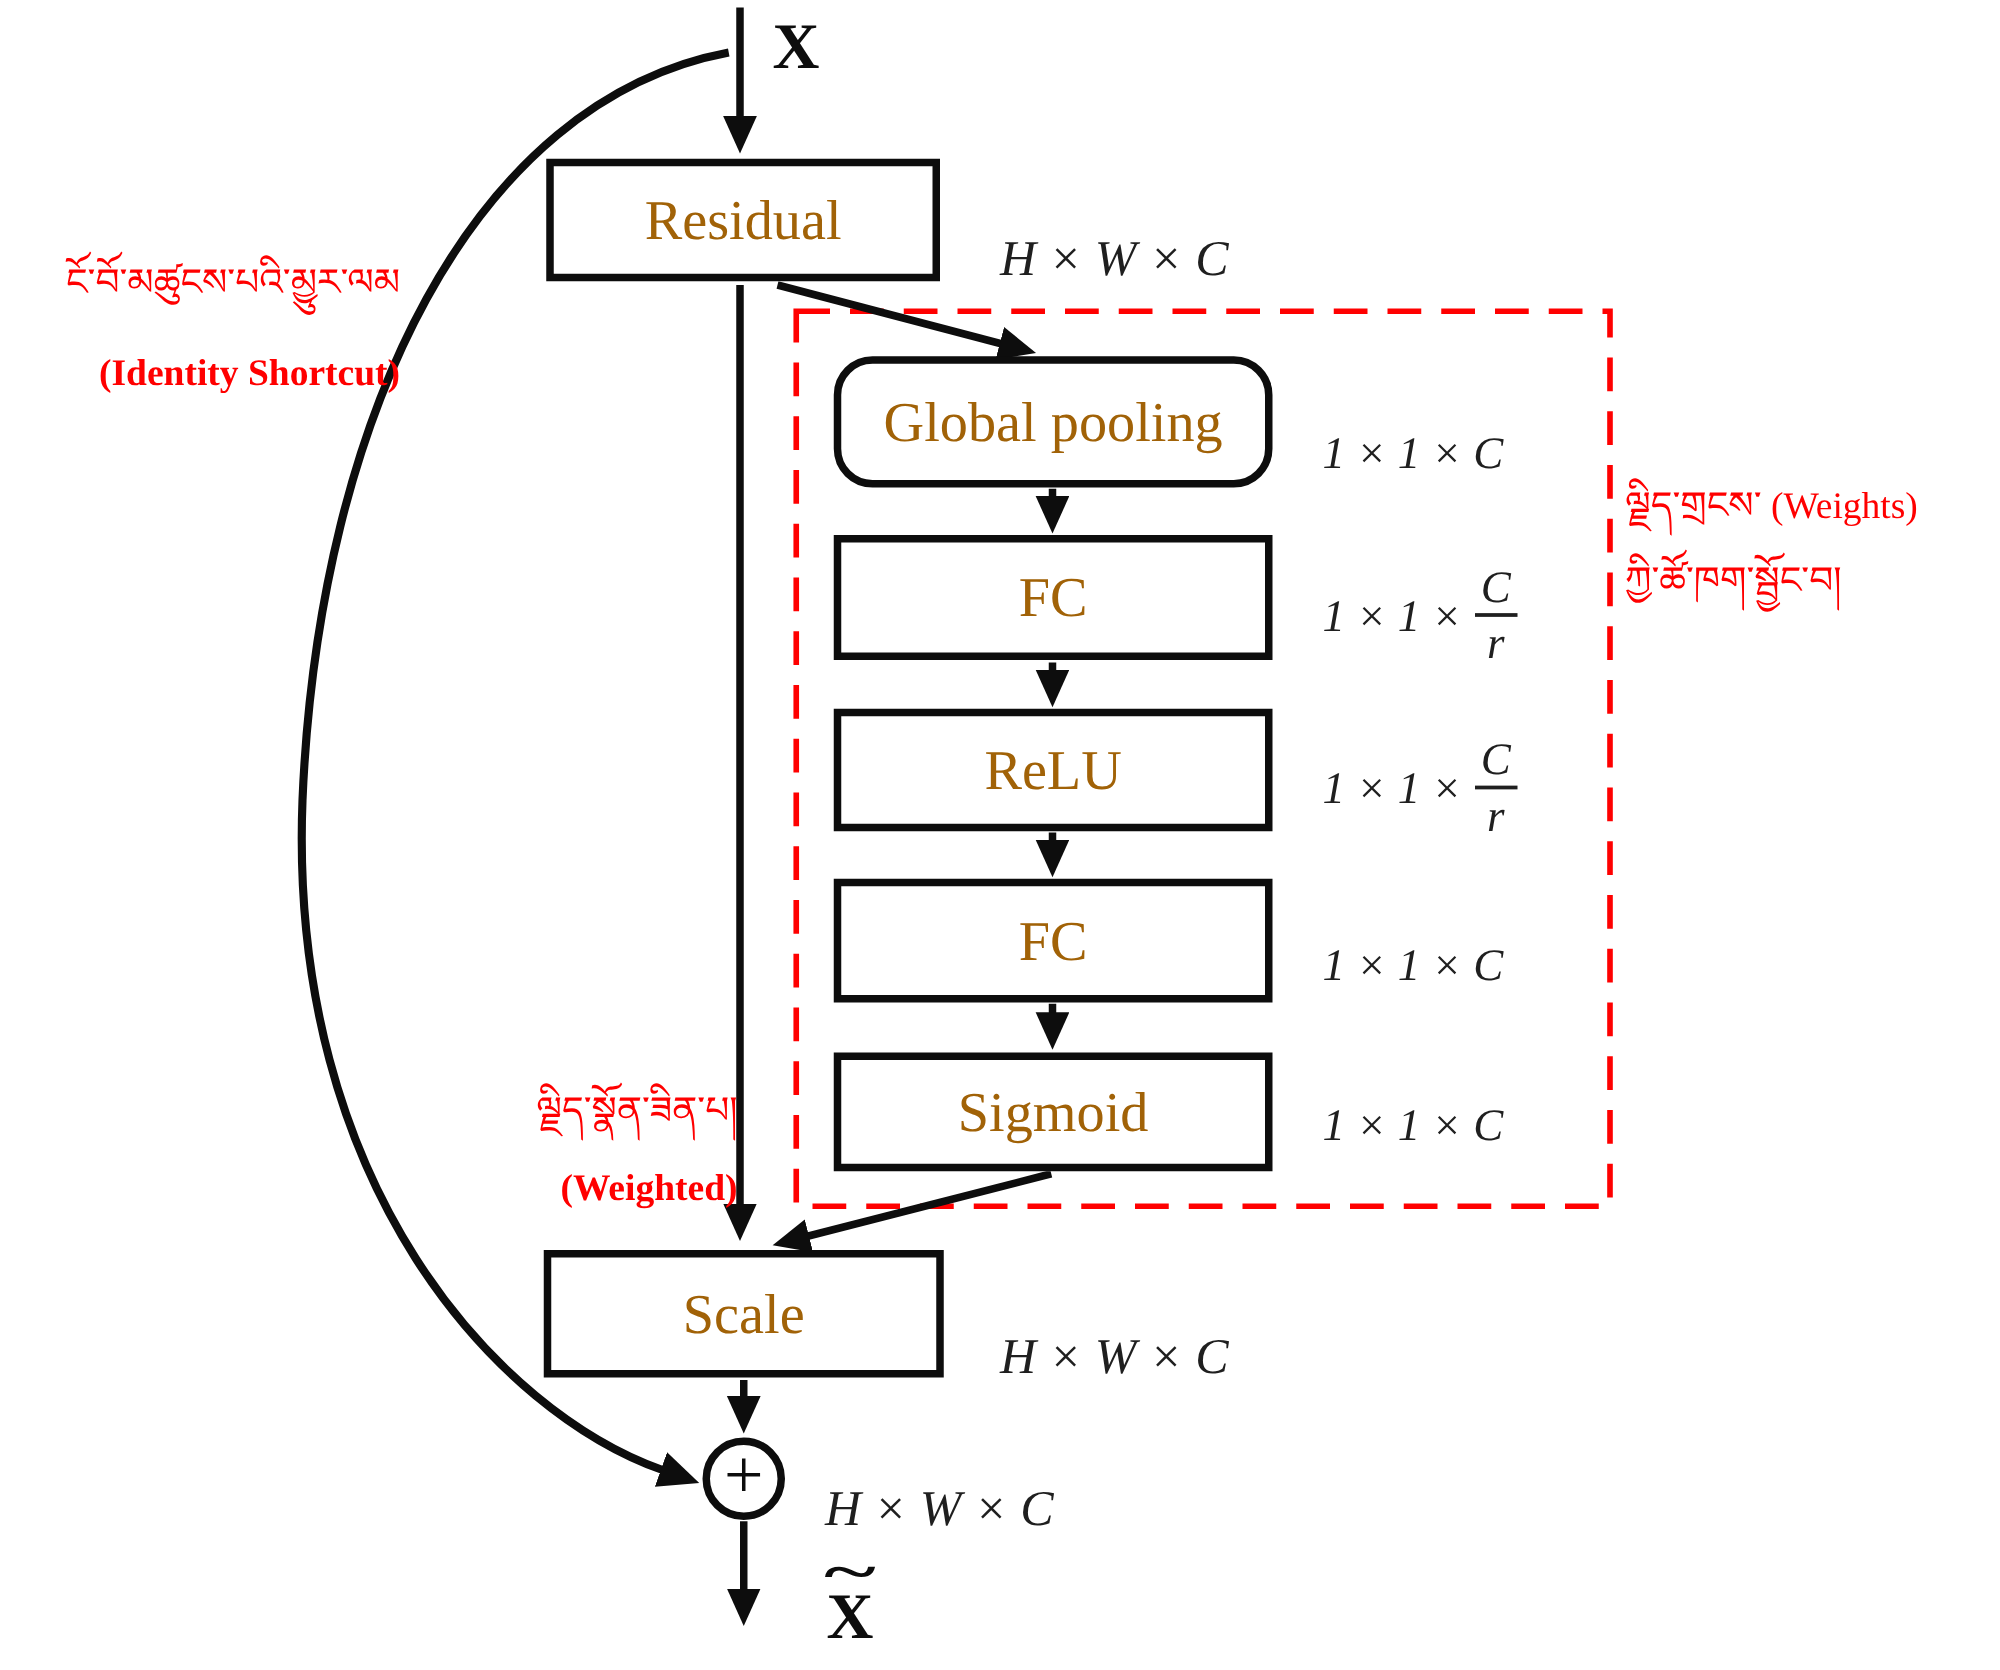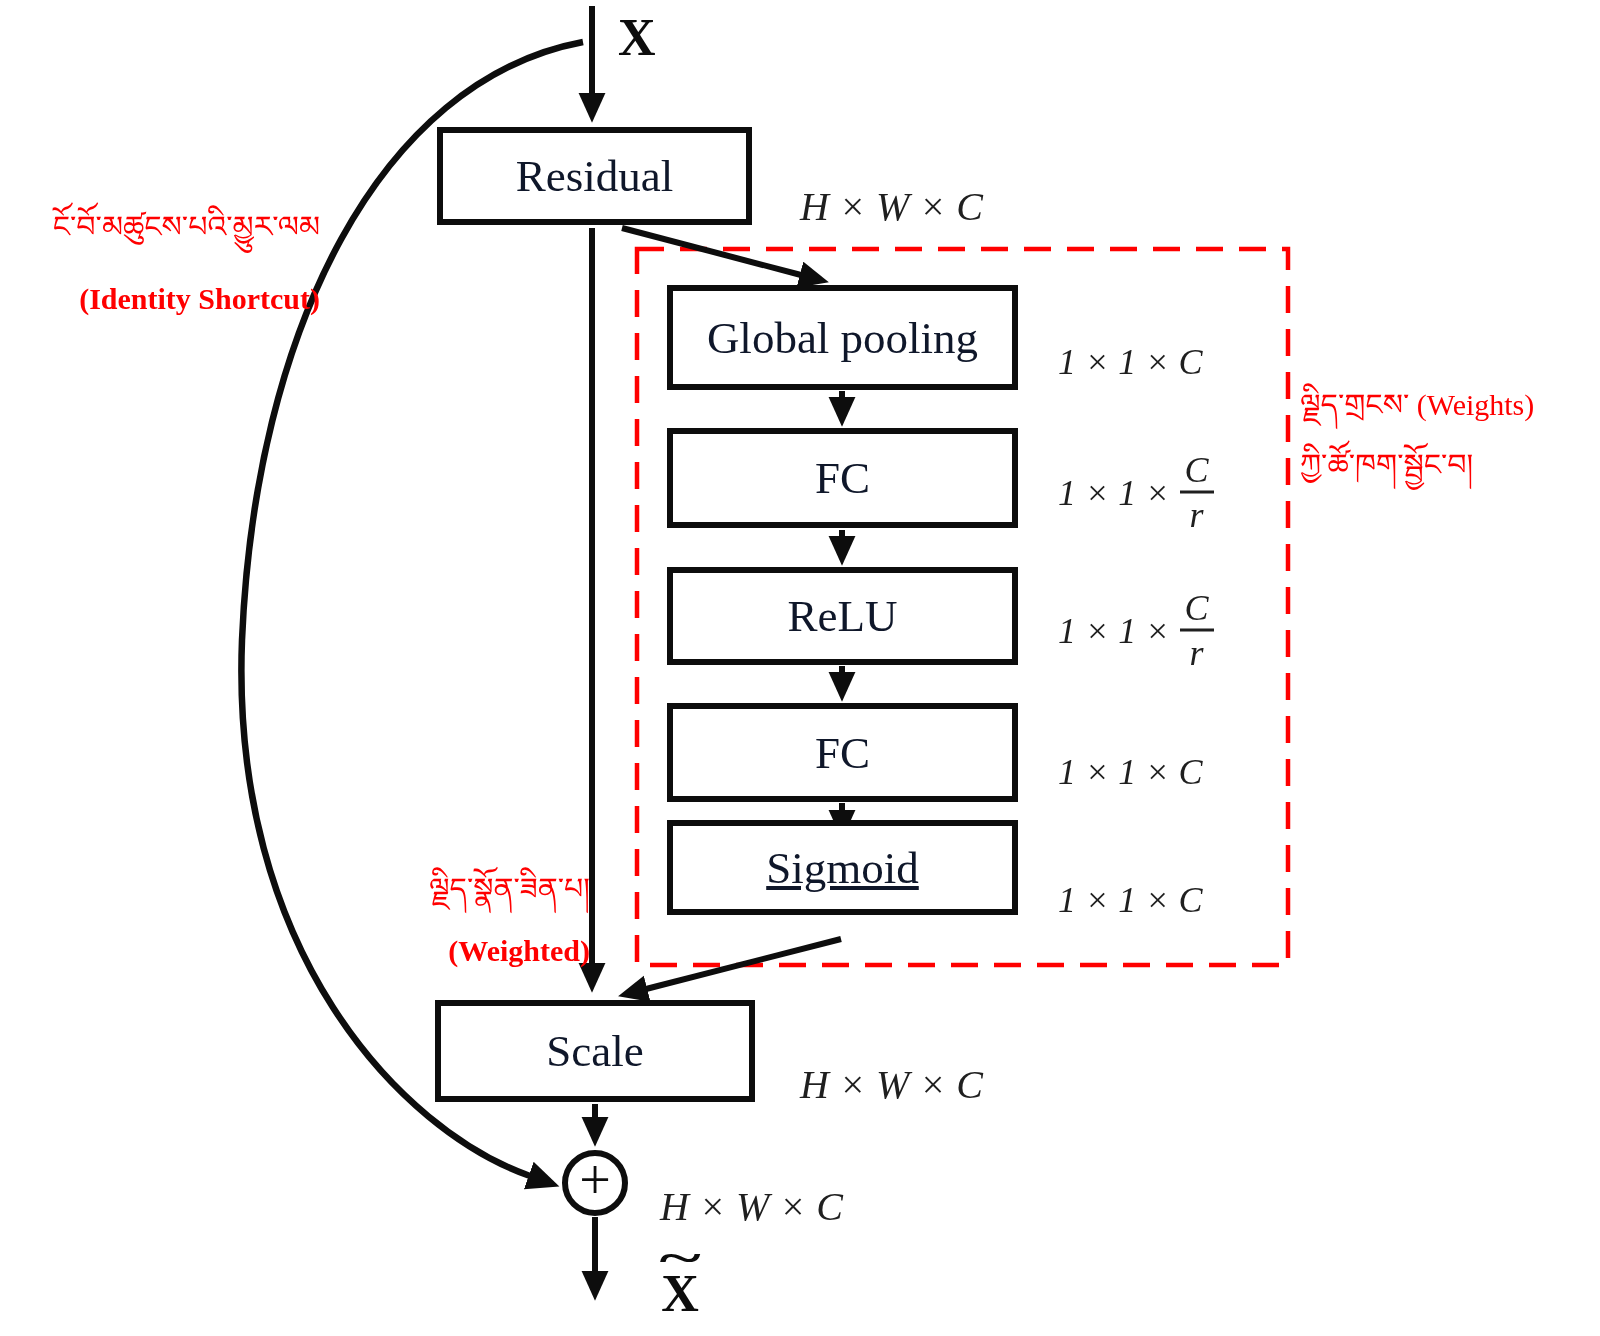--- a/index.html
+++ b/index.html
@@ -6,21 +6,21 @@
   * { box-sizing: border-box; }
   .canvas {
     position: relative; width: 1600px; height: 1336px;
     background: #ffffff; overflow: hidden;
     font-family: "Liberation Serif", serif; color: #0d0d0d;
   }
   .wires { position:absolute; left:0; top:0; width:1600px; height:1336px; }
   .node {
     position:absolute; border:6px solid #0d0d0d; background:#ffffff;
     display:flex; align-items:center; justify-content:center;
-    font-size:45px; color:#0f172a; white-space:nowrap;
+    font-size:45px; color:#a16207; white-space:nowrap;
   }
   .big-label { position:absolute; font-weight:bold; font-size:52px; color:#0d0d0d; line-height:1; }
   .dim {
     position:absolute; font-style:italic; font-size:40px; color:#1f1f1f;
     white-space:nowrap; transform: translateY(-50%); line-height:1;
     display:flex; align-items:center;text-align:center;
   }
   .dim.small { font-size:36px; }
   .frac { display:inline-flex; flex-direction:column; align-items:center; line-height:1; margin-left:10px; }
   .frac .num { border-bottom:3px solid #1f1f1f; padding:0 5px 3px; }
@@ -74,33 +74,33 @@
     <path d="M 595 1217 L 595 1272" stroke="#0d0d0d" stroke-width="6" fill="none" marker-end="url(#ah)"></path>
   </svg>
 
   <div class="big-label" style="left:618px; top:12px;">X</div>
 
   <div class="node" style="left:437px; top:127px; width:315px; height:98px;">
     <span>Residual</span>
   </div>
   <div class="dim" style="left:800px; top:207px;">H × W × C</div>
 
-  <div class="node" style="left:667px; top:285px; width:351px; height:105px;">
+  <div class="node" style="left:667px; top:285px; width:351px; height:105px;border-radius:31px;">
     <span>Global pooling</span>
   </div>
   <div class="node" style="left:667px; top:428px; width:351px; height:100px;">
     <span>FC</span>
   </div>
   <div class="node" style="left:667px; top:567px; width:351px; height:98px;text-align:center;">
     <span>ReLU</span>
   </div>
   <div class="node" style="left:667px; top:703px; width:351px; height:99px;">
     <span>FC</span>
   </div>
-  <div class="node" style="left:667px; top:820px; width:351px; height:95px;text-decoration:underline;">
+  <div class="node" style="left:667px; top:842px; width:351px; height:95px;">
     <span>Sigmoid</span>
   </div>
 
   <div class="dim small" style="left:1058px; top:362px;">1 × 1 × C</div>
 
   <div class="dim small" style="left:1058px; top:492px;">
     <span>1 × 1 ×</span>
     <span class="frac">
       <span class="num">C</span>
       <span class="den">r</span>

